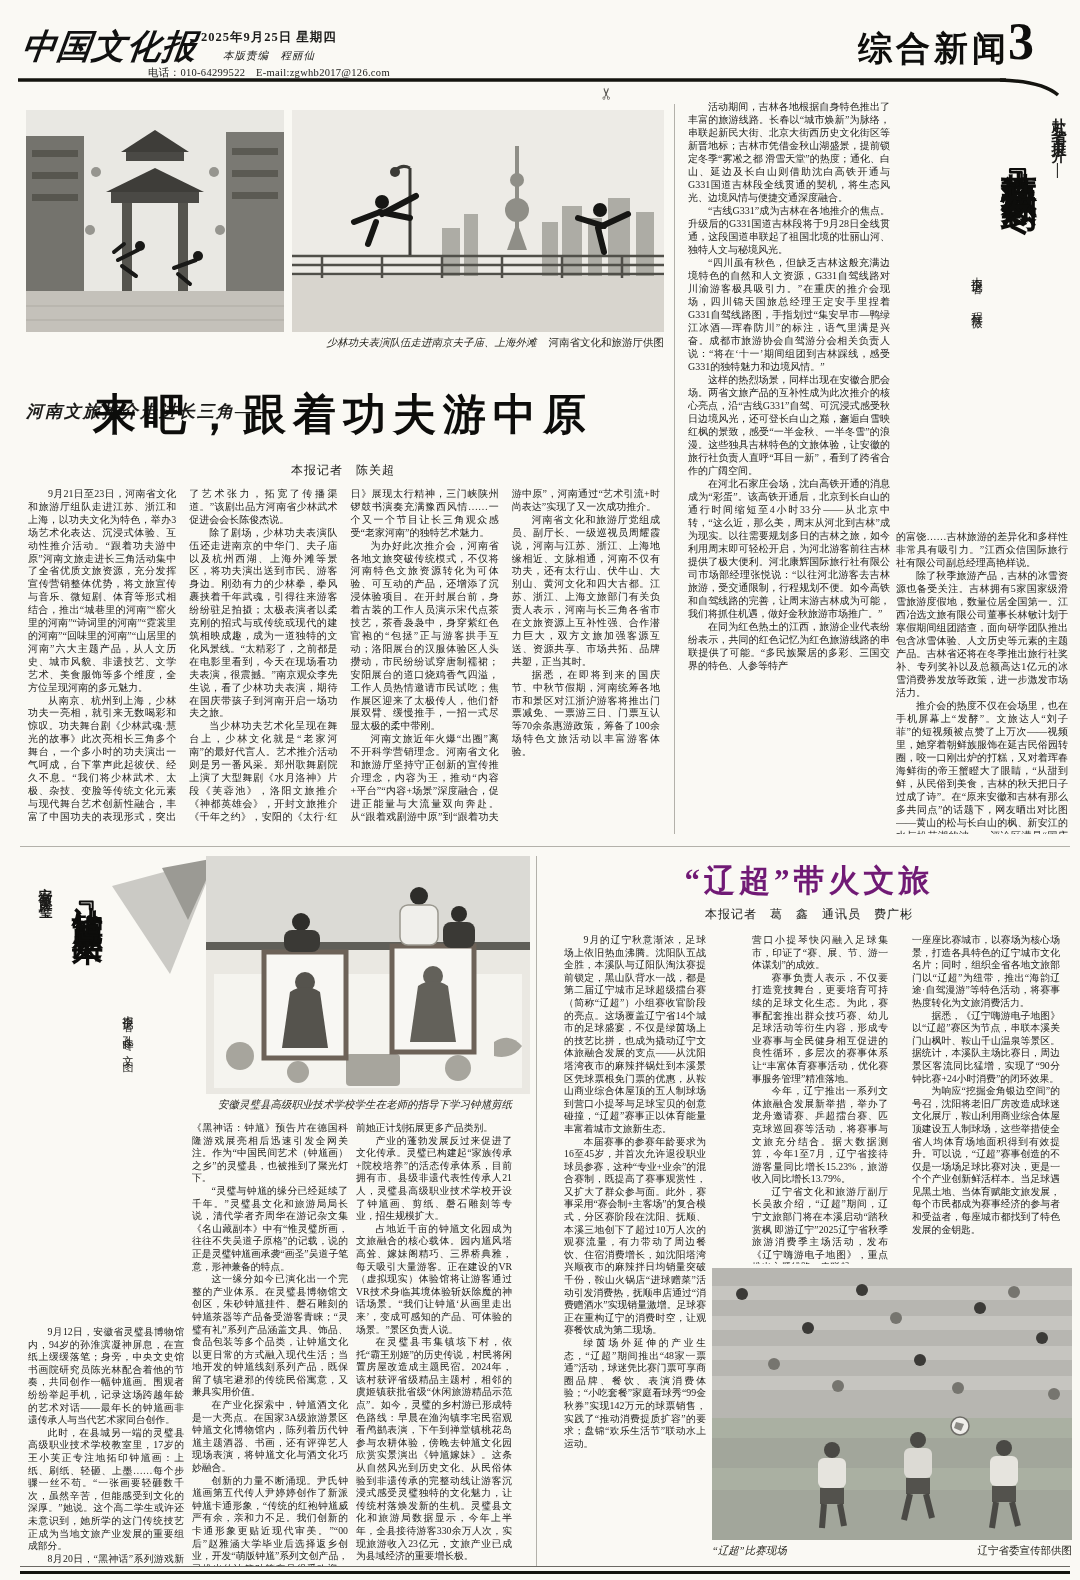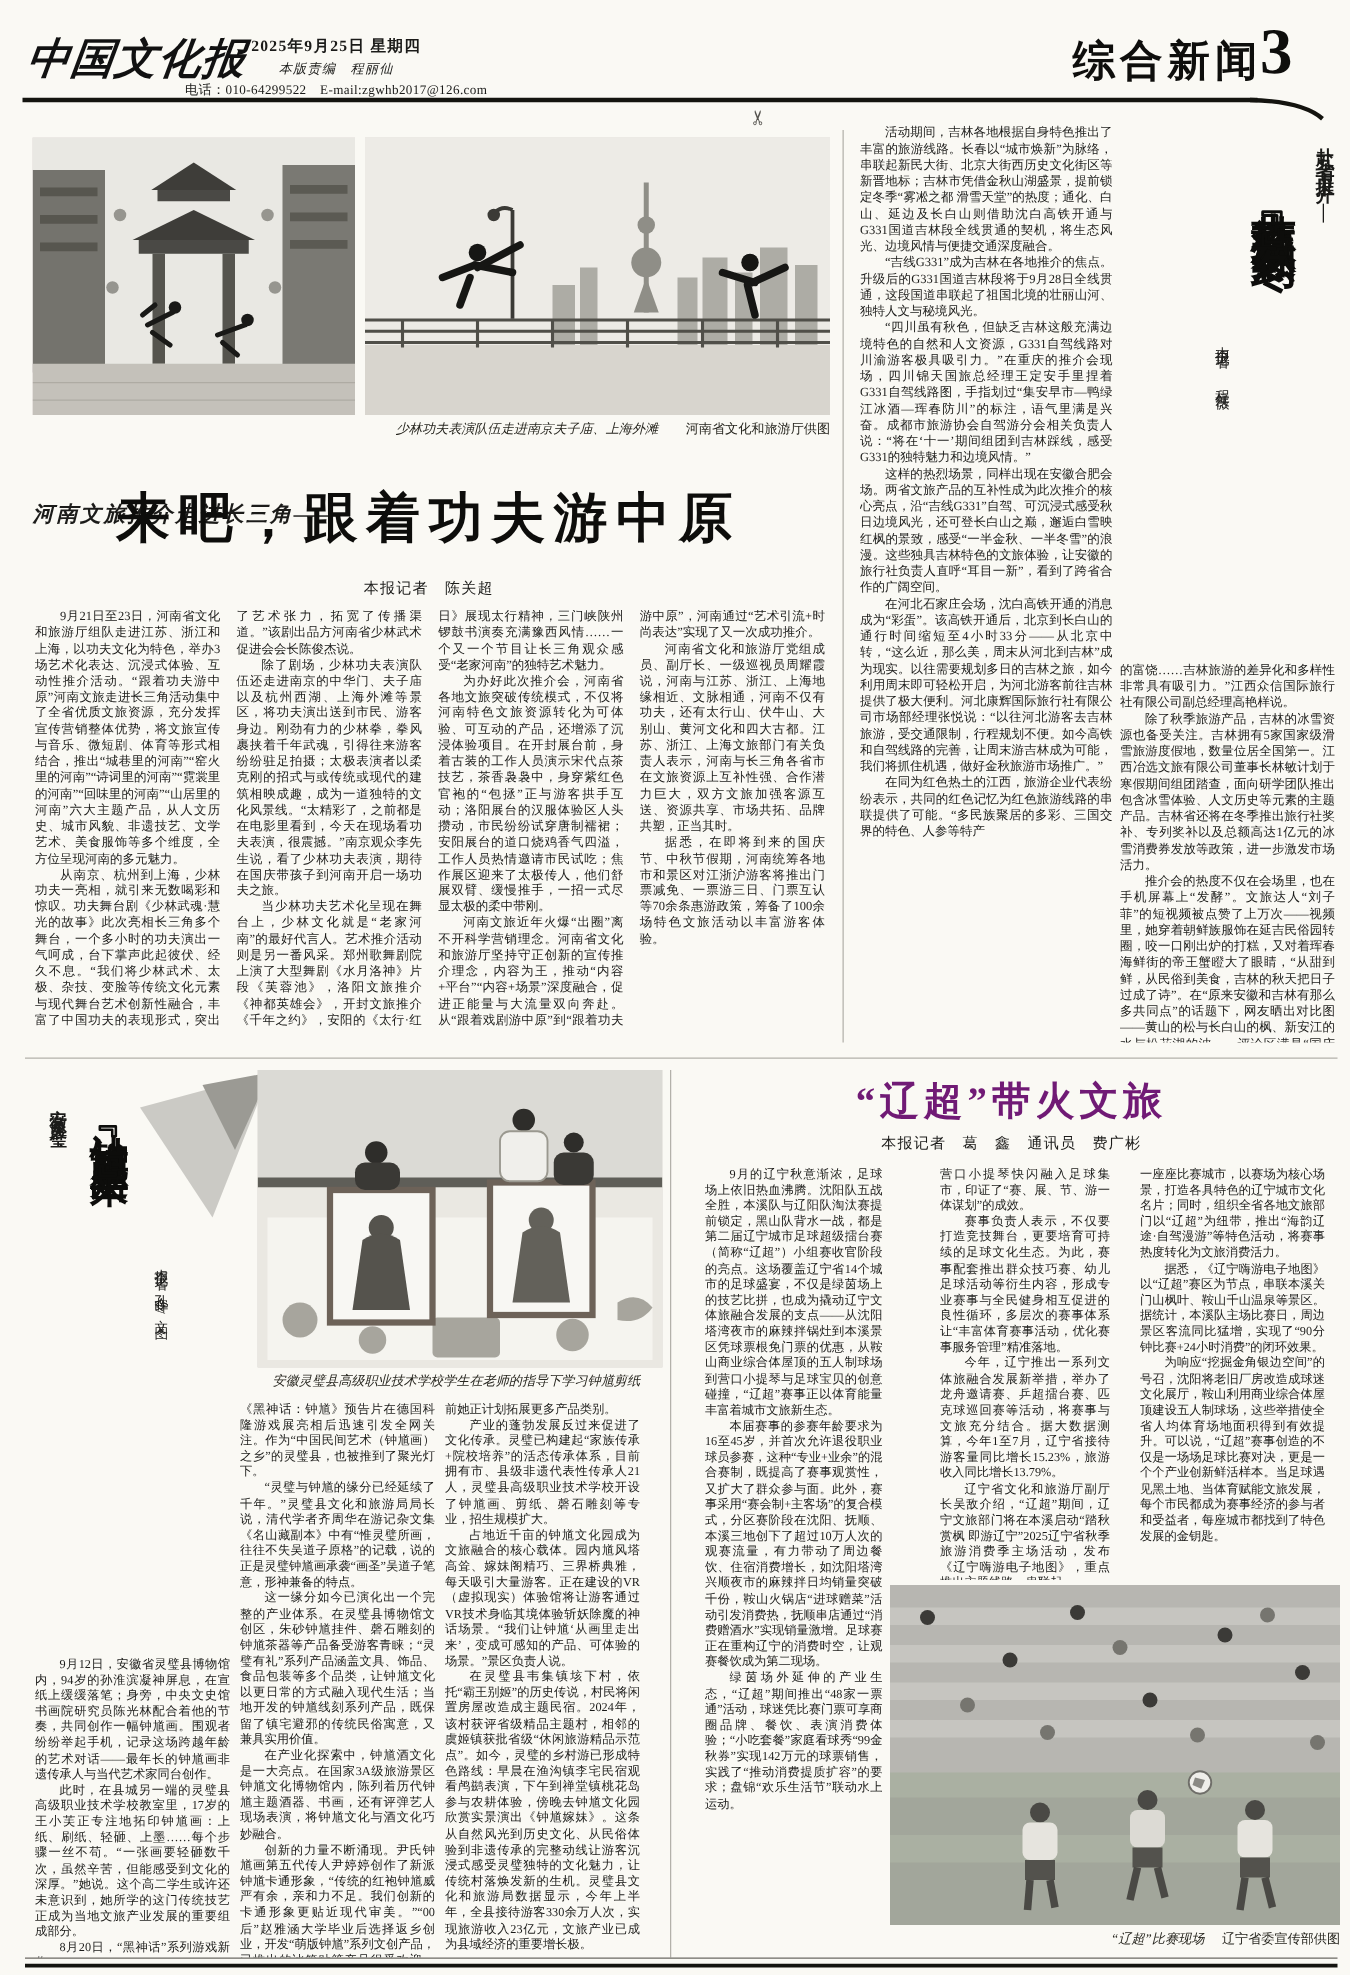--- a/index.html
+++ b/index.html
@@ -21,21 +21,21 @@
   .para{margin:0;text-indent:2em;}
   .para.flush{text-indent:0;}
   .vdiv{position:absolute;width:1px;background:#b3b1aa;}
   .hdiv{position:absolute;height:1px;background:#b3b1aa;}
   .caption{font-size:10.5px;font-style:italic;color:#27261f;}
   .credit{font-size:10.5px;color:#27261f;}
   .photo{position:absolute;background:#dddcd6;overflow:hidden;}
   .photo svg{display:block;}
   
   .henan{position:absolute;left:22px;top:104px;width:642px;height:736px;}
-  .hn-cap{position:absolute;left:250px;top:232px;width:392px;display:flex;justify-content:flex-end;gap:22px;}
+  .hn-cap{position:absolute;left:250px;top:232px;width:392px;display:flex;justify-content:flex-end;gap:12px;}
   .hn-kicker{position:absolute;left:4px;top:256px;font-size:17px;font-weight:700;font-style:italic;letter-spacing:2px;margin-top:40px;}
   .hn-title{position:absolute;left:0;top:282px;width:100%;text-align:center;font-size:43px;font-weight:900;letter-spacing:7px;color:#0d0d0b;}
   .hn-byline{position:absolute;left:0;top:358px;width:100%;text-align:center;font-size:12px;letter-spacing:1px;}
   .hn-body{position:absolute;left:6px;top:384px;width:632px;height:348px;overflow:hidden;
            column-count:4;column-gap:13px;column-fill:auto;font-size:10px;line-height:12.9px;text-align:justify;}
   
   .jilin{position:absolute;left:686px;top:100px;width:384px;height:736px;}
   .jl-col1{left:2px;top:0;width:202px;height:734px;font-size:10px;line-height:13px;}
   .jl-titleblock{position:absolute;left:210px;top:0;width:172px;height:426px;writing-mode:vertical-rl;}
   .jl-kicker{font-size:15px;letter-spacing:6px;padding-top:6px;margin-left:6px;font-weight:600;}
@@ -57,21 +57,21 @@
   .zk-col3{left:336px;top:266px;width:156px;height:444px;}
   
   .liaochao{position:absolute;left:548px;top:856px;width:522px;height:712px;}
   .lc-title{position:absolute;left:0;top:4px;width:100%;text-align:center;font-size:31px;font-weight:900;letter-spacing:4px;color:#701a75;}
   .lc-byline{position:absolute;left:0;top:50px;width:100%;text-align:center;font-size:12px;letter-spacing:1px;}
   .lc-col{font-size:9.8px;line-height:12.6px;}
   .lc-col1{left:16px;top:78px;width:142px;height:630px;}
   .lc-col2{left:204px;top:78px;width:136px;height:330px;}
   .lc-col3{left:364px;top:78px;width:148px;height:330px;}
   .lc-photo{left:164px;top:412px;width:360px;height:272px;}
-  .lc-cap{position:absolute;left:164px;top:688px;width:360px;display:flex;justify-content:flex-end;gap:14px;}
+  .lc-cap{position:absolute;left:164px;top:688px;width:360px;display:flex;justify-content:space-between;gap:14px;}
   
   .bot1{position:absolute;left:20px;top:1566px;width:1050px;height:1px;background:#6b6963;}
   .bot2{position:absolute;left:20px;top:1571px;width:1050px;height:3px;background:#14140f;}
 </style>
 </head>
 <body>
 
 <div class="page">
 
   <div class="logo">中国文化报</div>

